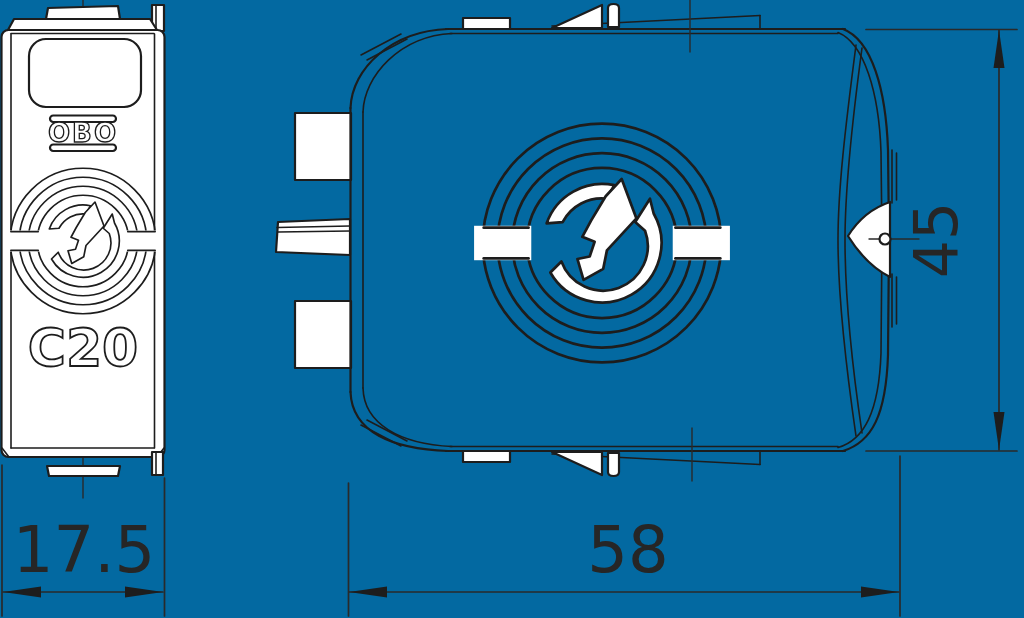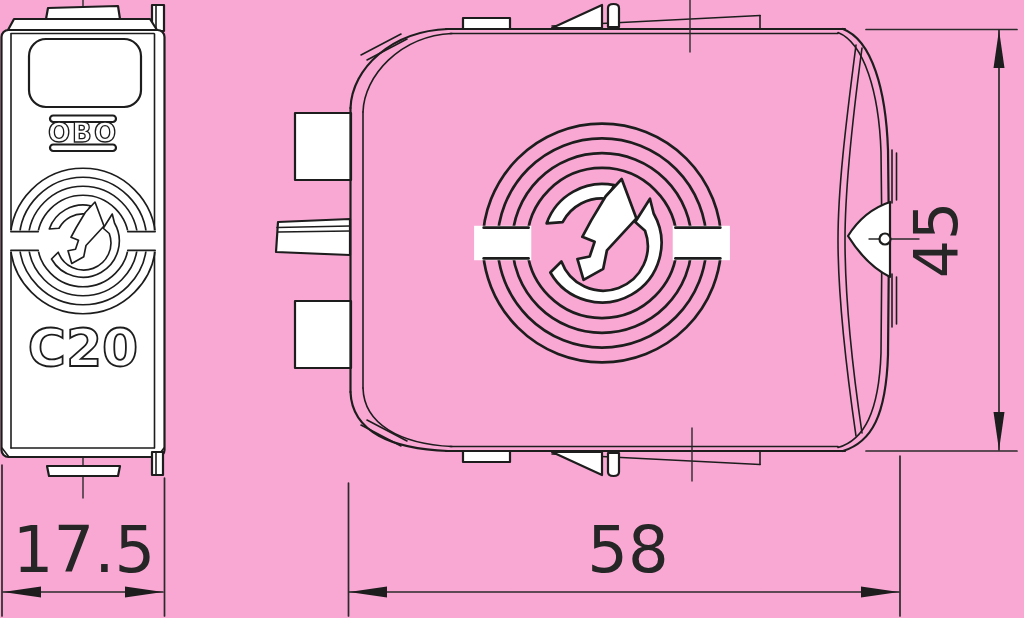--- a/index.html
+++ b/index.html
@@ -1,16 +1,16 @@
 <!DOCTYPE html>
 <html><head>
 <meta charset="utf-8">
 <style>
   html,body{margin:0;padding:0;background:#ffffff;}
-  .stage{width:1024px;height:618px;position:relative;background:#f9a8d4;overflow:hidden;}
+  .stage{width:1024px;height:618px;position:relative;background:#0369a1;overflow:hidden;}
   svg{display:block;}
   .ln{stroke:#1d1d1d;fill:none;stroke-width:2.2;stroke-linejoin:round;stroke-linecap:round;}
   .lnf{stroke:#1d1d1d;fill:#ffffff;stroke-width:2.2;stroke-linejoin:round;}
   .fine{stroke:#1d1d1d;fill:none;stroke-width:1.6;stroke-linejoin:round;stroke-linecap:round;}
   .cl{stroke:#2a2a2a;fill:none;stroke-width:1.4;stroke-linecap:round;}
   .dimln{stroke:#2a2a2a;fill:none;stroke-width:1.7;stroke-linecap:round;}
   .arrow{fill:#1d1d1d;stroke:none;}
   .dimtxt{font-family:"DejaVu Sans",sans-serif;font-size:64px;fill:#262626;font-weight:400;}
   .dimtxt45{font-family:"DejaVu Sans",sans-serif;font-size:60px;fill:#262626;font-weight:400;}
   .hollow-big{font-family:"DejaVu Sans",sans-serif;font-size:52px;font-weight:bold;fill:#ffffff;stroke:#1d1d1d;stroke-width:1.8;}

